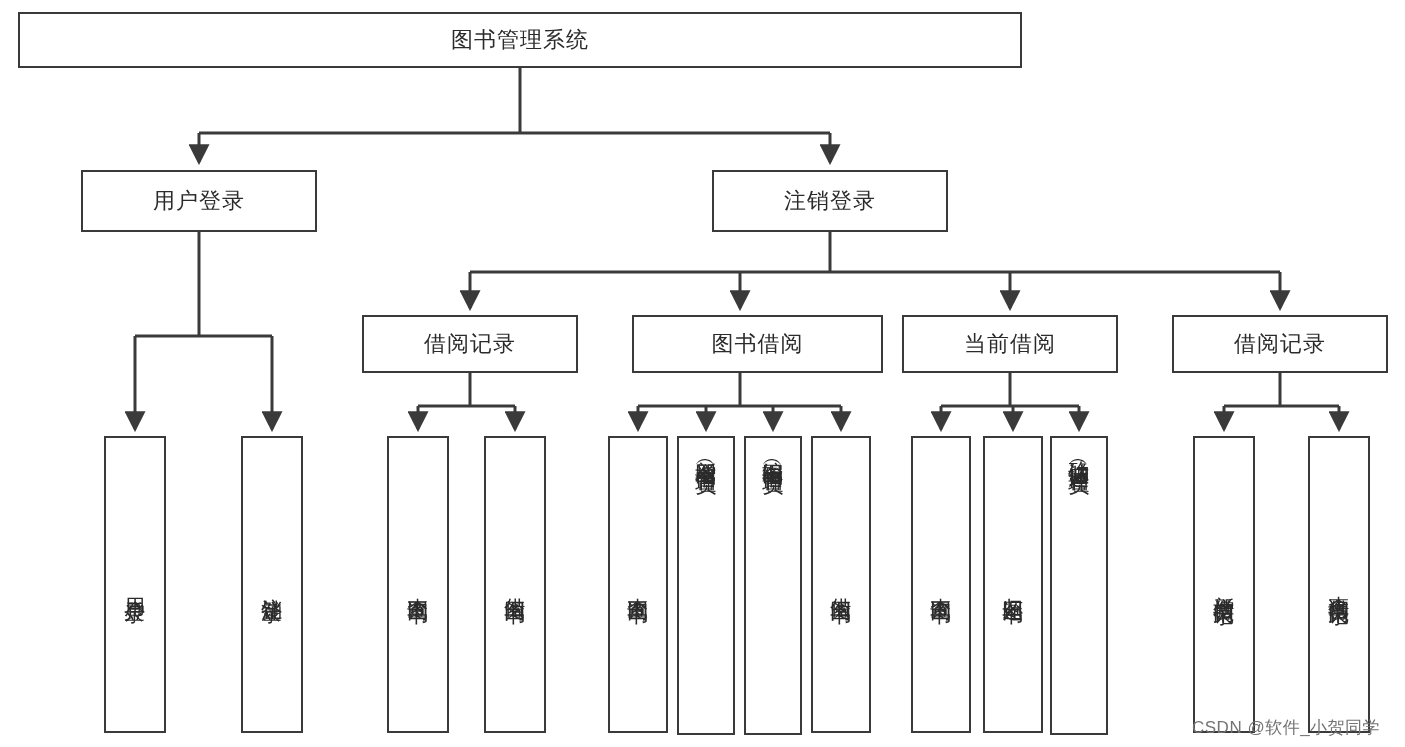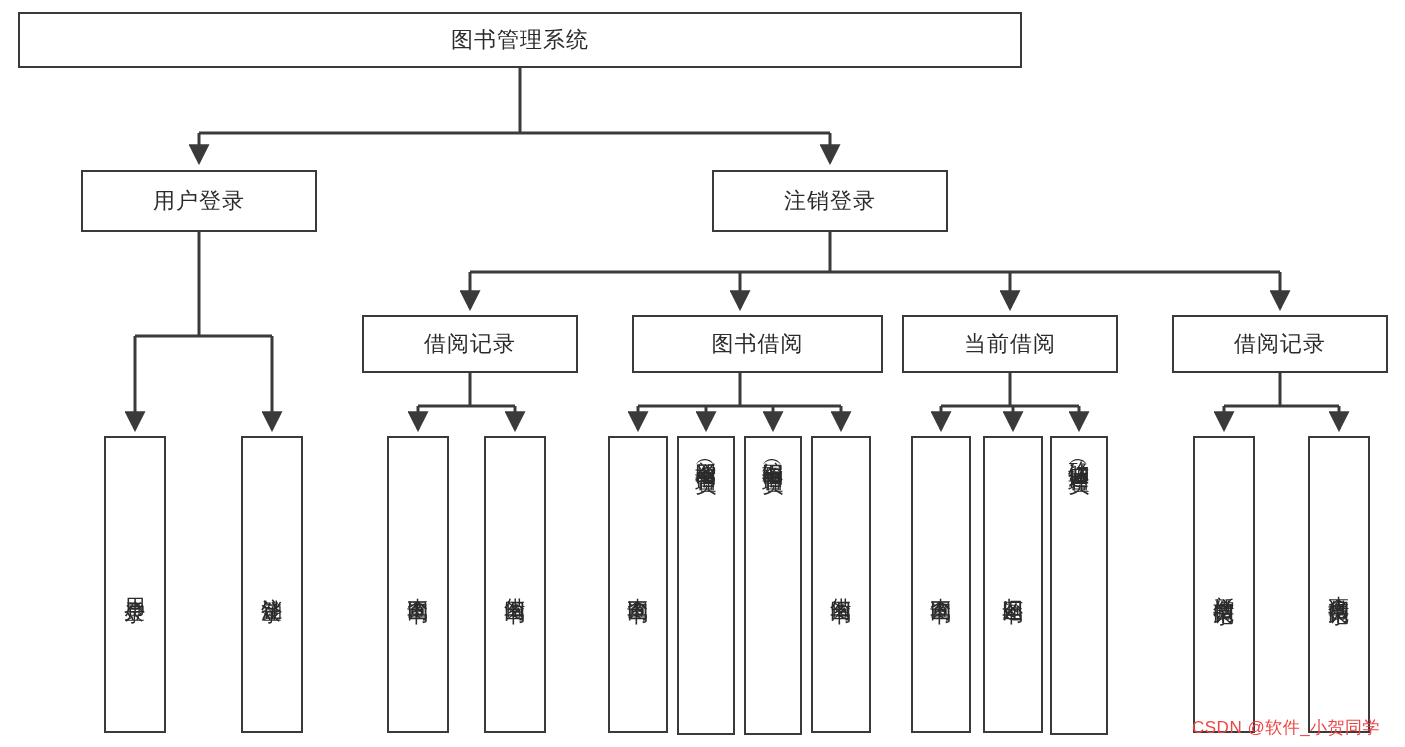--- a/index.html
+++ b/index.html
@@ -166,15 +166,15 @@
   <div class="node vert" id="leaf-10" style="left: 1050px; top: 436px; width: 58px; height: 299px;">
     <span class="vlabel">确认归还（管理员）</span>
   </div>
   <div class="node vert center" id="leaf-11" style="left: 1193px; top: 436px; width: 62px; height: 297px;">
     <span class="vlabel">新增借阅记录</span>
   </div>
   <div class="node vert center" id="leaf-12" style="left: 1308px; top: 436px; width: 62px; height: 297px;">
     <span class="vlabel">查询借阅记录</span>
   </div>
 
-  <div class="watermark" id="watermark" style="left: 1192px; top: 716px; color: #ef4444;">CSDN @软件_小贺同学</div>
+  <div class="watermark" id="watermark" style="left: 1192px; top: 716px; color: #737373;">CSDN @软件_小贺同学</div>
 
 </div>
 
 </body></html>

